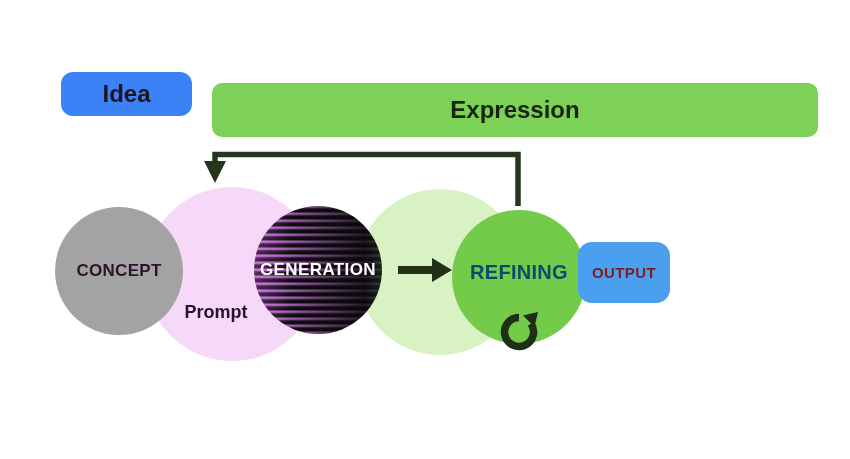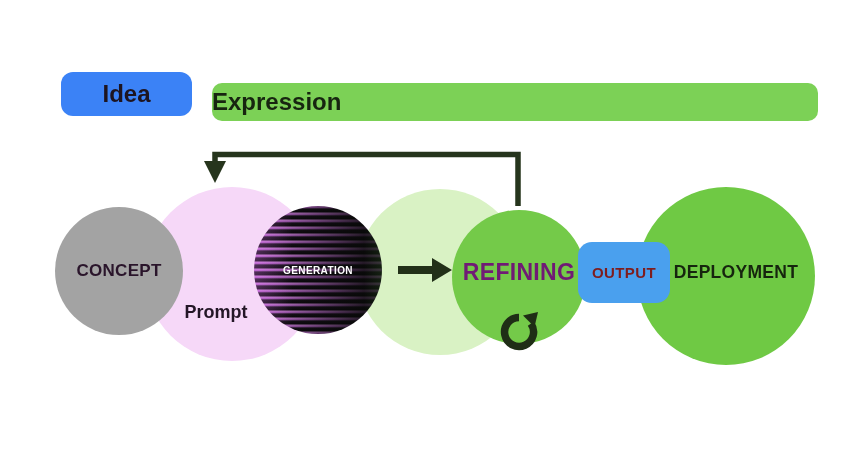--- a/index.html
+++ b/index.html
@@ -7,41 +7,41 @@
     position:relative;width:850px;height:459px;background:#ffffff;overflow:hidden;
     font-family:"Liberation Sans","DejaVu Sans",sans-serif;
   }
   
   .idea-rect{
     position:absolute;left:61px;top:72px;width:131px;height:44px;border-radius:12px;
     background:#3b82f6;display:flex;align-items:center;justify-content:center;
   }
   .idea-rect .hdr-label{font-size:24px;font-weight:600;color:#1d1420;}
   .expression-bar{
-    position:absolute;left:212px;top:83px;width:606px;height:38px;border-radius:10px;
-    background:#7cd156;display:flex;align-items:center;
+    position:absolute;left:212px;top:83px;width:606px;height:54px;border-radius:10px;
+    background:#7cd156;display:flex;align-items:center;justify-content:center;
   }
   .expression-bar .hdr-label{font-size:24px;font-weight:600;color:#172510;}
   
   .circle{position:absolute;border-radius:50%;display:flex;align-items:center;justify-content:center;}
   .circle .label{font-weight:700;white-space:nowrap;}
   .circle-prompt{left:145px;top:187px;width:174px;height:174px;background:#f6d8f8;}
   .circle-concept{left:55px;top:207px;width:128px;height:128px;background:#a3a3a3;}
   .circle-concept .label{font-size:17px;color:#2a152b;letter-spacing:.3px;}
   .circle-lightgreen{left:357px;top:189px;width:166px;height:166px;background:#d9f2c4;}
   .circle-generation{
     left:254px;top:206px;width:128px;height:128px;
     background:
       linear-gradient(90deg, rgba(193,102,212,0.35) 0%, rgba(0,0,0,0) 30%),
       linear-gradient(90deg, rgba(0,0,0,0) 4%, rgba(8,7,9,0.50) 52%, rgba(8,9,8,0.85) 86%, rgba(22,38,18,0.80) 100%),
       repeating-linear-gradient(180deg, #d98ae6 0px, #b766c9 1.5px, #17121a 3px, #0b0a0c 6px, #d98ae6 7px);
   }
-  .circle-generation .label{font-size:10px;color:#ffffff;letter-spacing:.4px;z-index:2;}
+  .circle-generation .label{font-size:17px;color:#ffffff;letter-spacing:.4px;z-index:2;}
   .circle-refining{left:452px;top:210px;width:134px;height:134px;background:#74ca49;}
-  .circle-refining .label{font-size:23px;color:#701a75;transform:translateY(-5px);letter-spacing:.3px;}
+  .circle-refining .label{font-size:20px;color:#0c4a6e;transform:translateY(-5px);letter-spacing:.3px;}
   .circle-deployment{left:637px;top:187px;width:178px;height:178px;background:#6fc944;}
   .circle-deployment .label{font-size:17.5px;color:#16250e;transform:translate(10px,-4px);letter-spacing:.3px;}
   .prompt-label{
     position:absolute;left:216px;top:312px;transform:translate(-50%,-50%);
     font-size:18px;font-weight:700;color:#241627;
   }
   
   .output-rect{
     position:absolute;left:578px;top:242px;width:92px;height:61px;border-radius:14px;
     background:#4aa0ee;display:flex;align-items:center;justify-content:center;
@@ -67,23 +67,20 @@
   <div class="circle circle-lightgreen"></div>
   <div class="circle circle-concept">
     <span class="label">CONCEPT</span>
   </div>
   <div class="circle circle-generation">
     <span class="label">GENERATION</span>
   </div>
   <div class="circle circle-refining">
     <span class="label">REFINING</span>
   </div>
-  <div class="circle circle-deployment">
-    <span class="label">DEPLOYMENT</span>
-  </div>
 
   <span class="prompt-label">Prompt</span>
 
   <div class="output-rect">
     <span class="label">OUTPUT</span>
   </div>
 
   <svg class="connector-overlay" viewBox="0 0 850 459">
 
     <g>

